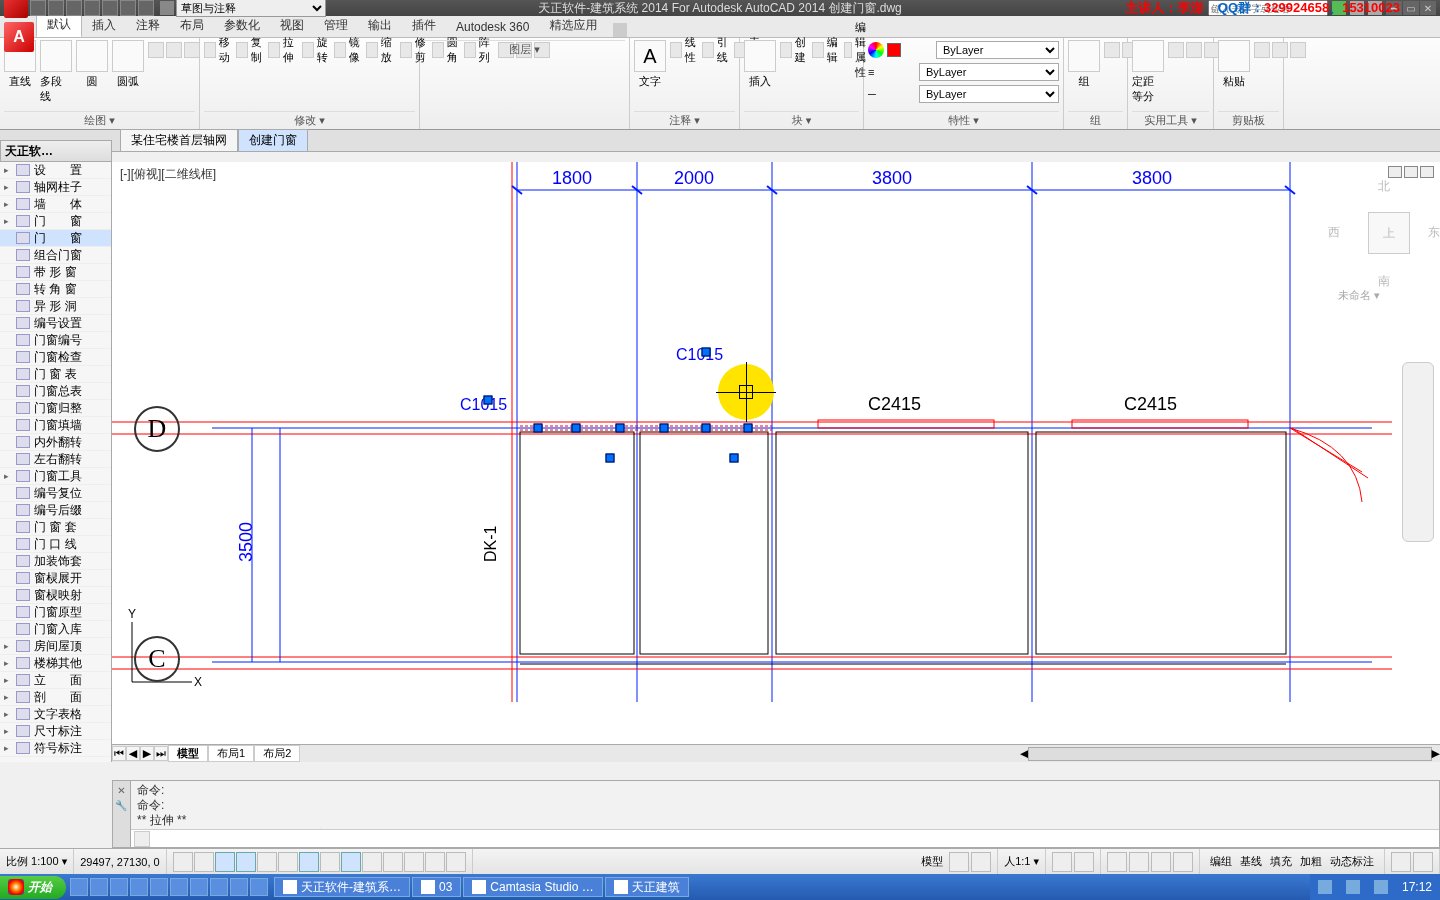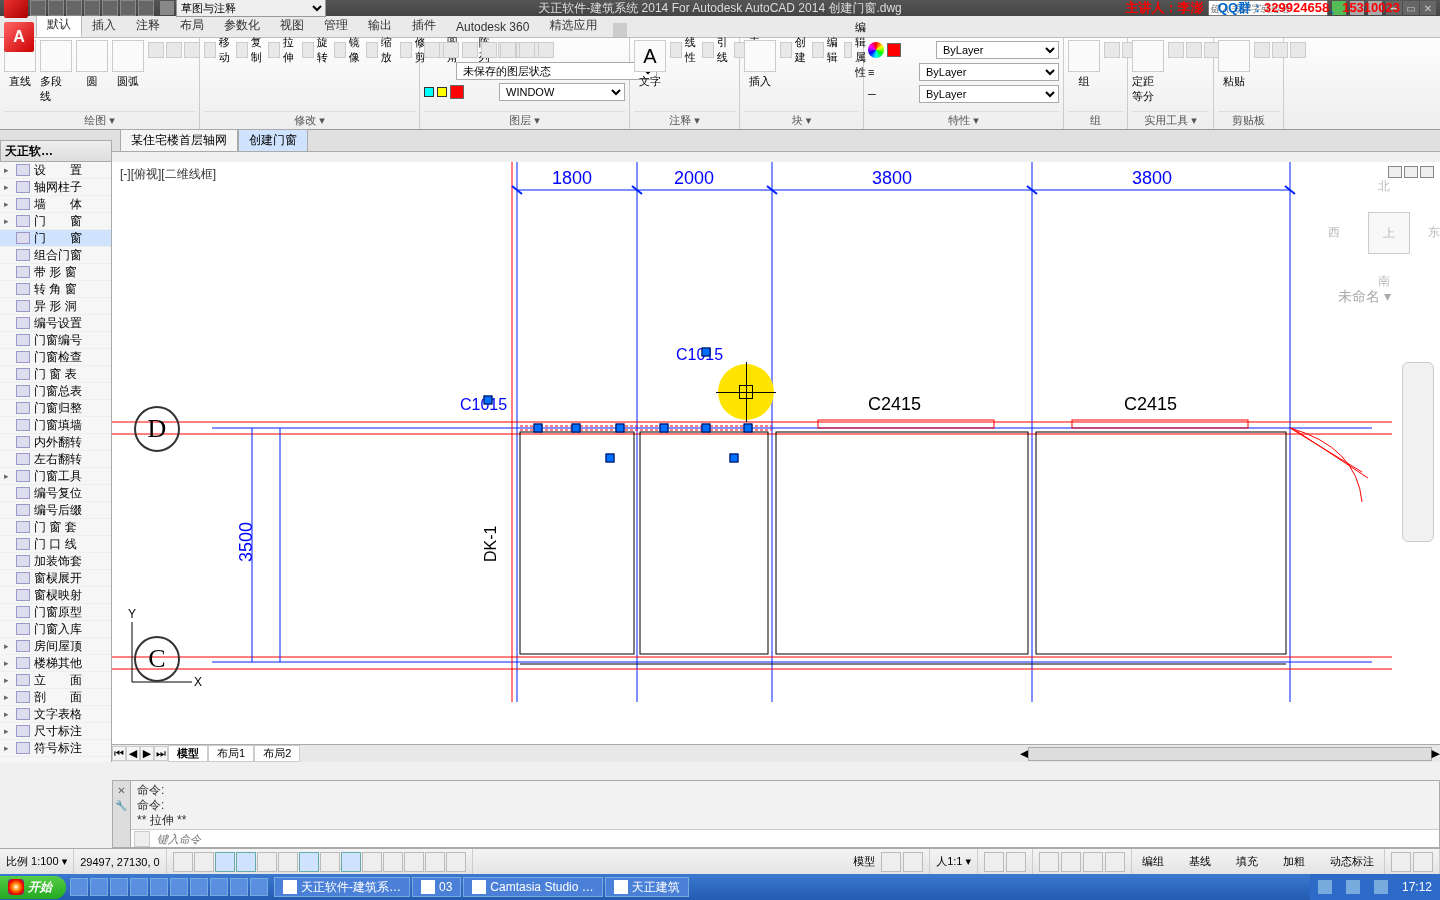--- a/index.html
+++ b/index.html
@@ -263,38 +263,20 @@
           </div>
           <div class="row">
             <div class="ico"></div>
           </div>
         </div>
     </div>
     <div class="label">修改 ▾</div>
   </div>
 
   <div class="panel" style="width:210px;">
-    <div class="body" style="flex-direction:column; gap:2px; width:100%;">
-      <div class="row" style="width:100%;">
-        <div class="ico"></div>
-        <div class="ico"></div>
-        <div class="ico"></div>
-        <div class="ico"></div>
-        <div class="ico"></div>
-        <div class="ico"></div>
-        <div class="ico"></div>
-      </div>
-      <select class="sel" style="width:100%;"><option>未保存的图层状态</option></select>
-      <div class="row" style="width:100%;">
-          <span style="width:10px;height:10px;background:#0ff;border:1px solid #333;"></span>
-          <span style="width:10px;height:10px;background:#ff0;border:1px solid #333;"></span>
-          <span class="swatch" style="background:#f00;"></span>
-          <select class="sel" style="flex:1;"><option>WINDOW</option></select>
-        </div>
-    </div>
     <div class="label">图层 ▾</div>
   </div>
 
   <div class="panel" style="width:110px;">
     <div class="body">
       <div class="big">
           <div class="ico" style="display:flex;align-items:center;justify-content:center;font-size:20px;">A</div>
           <span>文字</span>
         </div>
       <div class="col">
@@ -708,21 +690,21 @@
     <div class="crosshair" style="left:604px; top:200px;">
         <div class="box"></div>
       </div>
 
     <div class="navcube">
       <div class="n">北</div>
       <div class="s">南</div>
       <div class="e">东</div>
       <div class="w">西</div>
       <div class="face">上</div>
-      <div style="position:absolute;left:-6px;top:96px;font-size:14px;color:#aaa;white-space:nowrap;">未命名 ▾</div>
+      <div style="position:absolute;left:-6px;top:96px;font-size:11px;color:#aaa;white-space:nowrap;">未命名 ▾</div>
     </div>
     <div class="navbar"></div>
 
     <div style="position:absolute; right:6px; top:4px; display:flex; gap:2px;">
       <span style="width:14px;height:12px;border:1px solid #888;background:#eee;"></span>
       <span style="width:14px;height:12px;border:1px solid #888;background:#eee;"></span>
       <span style="width:14px;height:12px;border:1px solid #888;background:#eee;"></span>
     </div>
 
     <div class="layouttabs">
@@ -750,21 +732,20 @@
       <span>🔧</span>
     </div>
   <div class="lines">
     <div>命令:</div>
     <div>命令:</div>
     <div>** 拉伸 **</div>
     <div>指定拉伸点或  [基点(B)/复制(C)/放弃(U)/退出(X)]：</div>
   </div>
   <div class="input">
     <div class="ic"></div>
-    <input placeholder="键入命令" style="">
   </div>
 </div>
 
 <div class="statusbar">
   <div class="seg">比例 1:100 ▾</div>
   <div class="seg">29497, 27130, 0</div>
   <div class="seg" style="gap:1px;">
     <div class="sbtn"></div>
     <div class="sbtn"></div>
     <div class="sbtn on"></div>
@@ -790,21 +771,21 @@
   <div class="seg">
     <div class="sbtn"></div>
     <div class="sbtn"></div>
   </div>
   <div class="seg">
     <div class="sbtn"></div>
     <div class="sbtn"></div>
     <div class="sbtn"></div>
     <div class="sbtn"></div>
   </div>
-  <div class="seg" style="gap:17px;">
+  <div class="seg" style="gap:0;">
     <div class="txt">编组</div>
     <div class="txt">基线</div>
     <div class="txt">填充</div>
     <div class="txt">加粗</div>
     <div class="txt">动态标注</div>
   </div>
   <div class="seg">
     <div class="sbtn"></div>
     <div class="sbtn"></div>
   </div>

